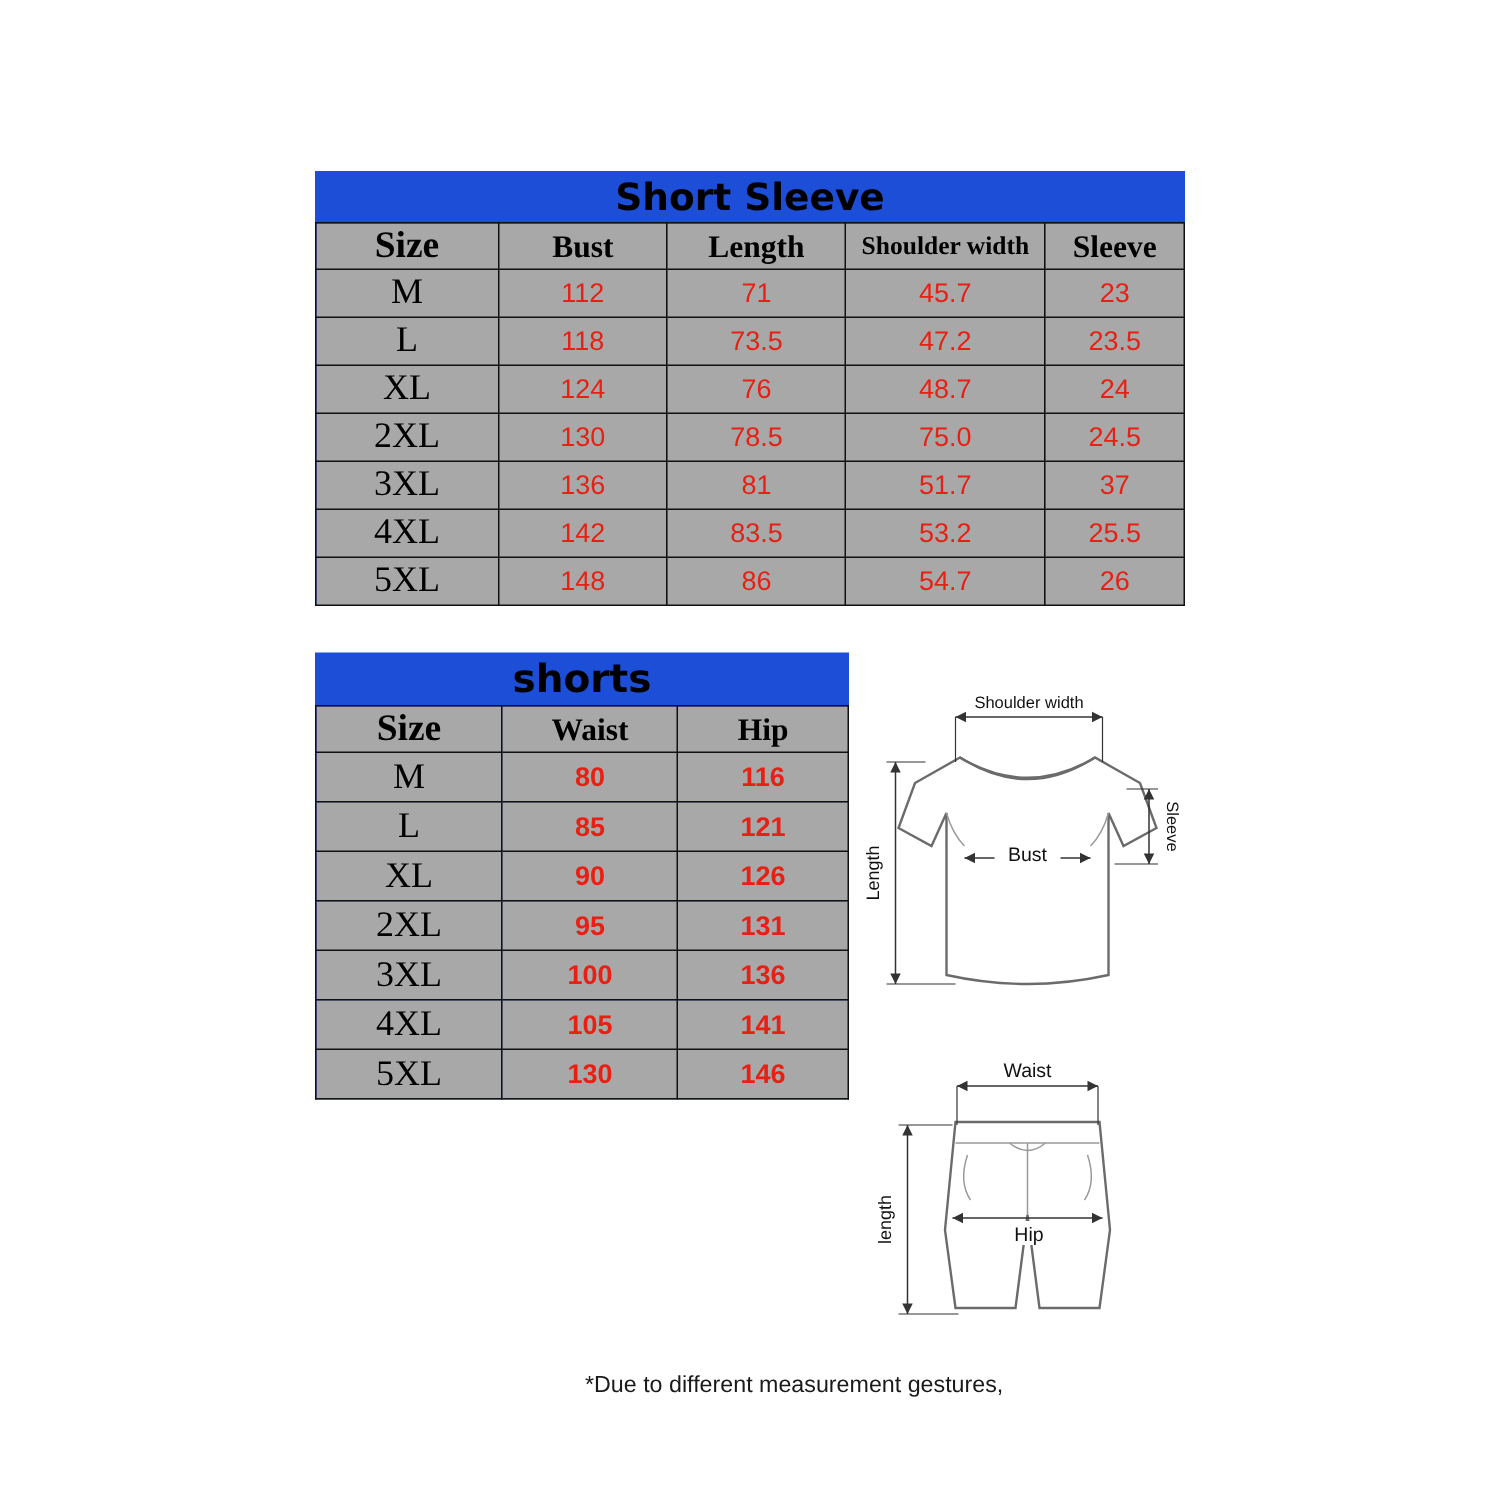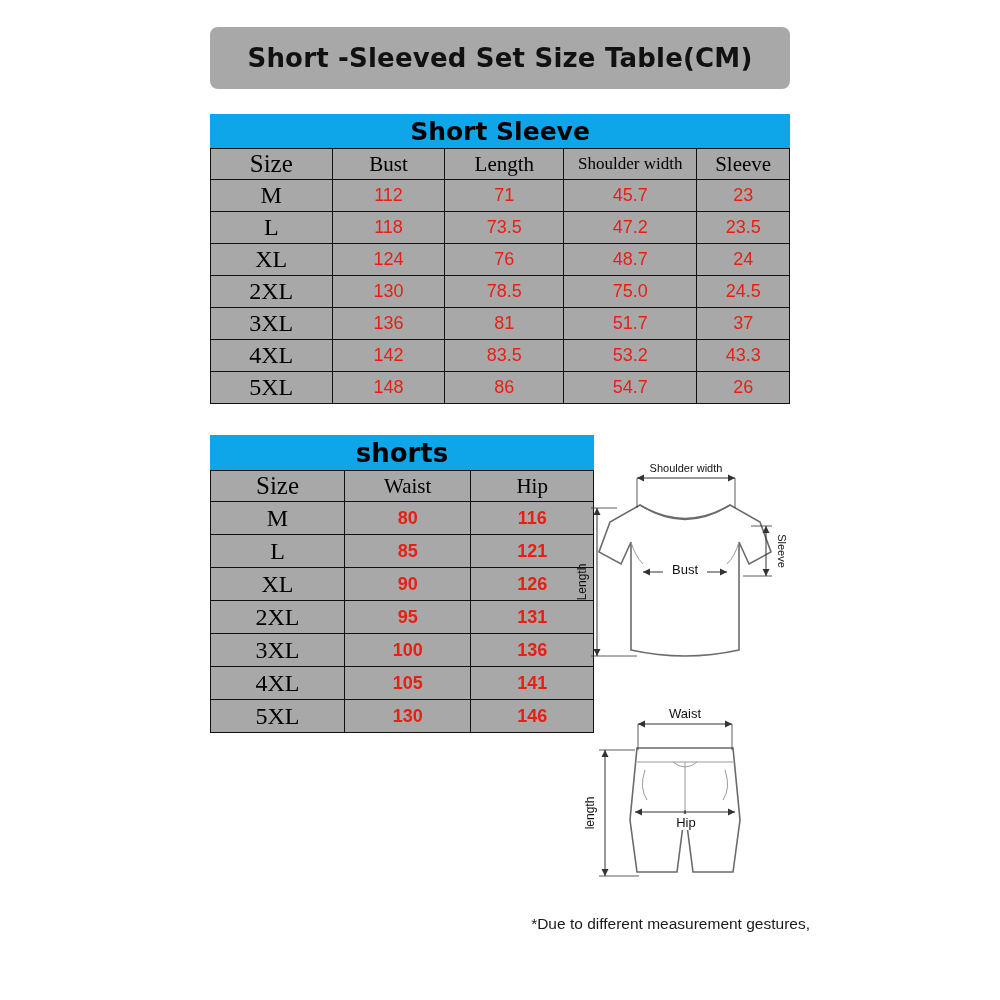--- a/index.html
+++ b/index.html
@@ -37,21 +37,21 @@
     font-family: "DejaVu Sans", sans-serif;
     font-weight: bold;
     font-size: 26px;
     color: #111111;
     letter-spacing: 0.2px;
   }
 
   
   .tbl-wrap {
     position: absolute;
-    background: #0ea5e9;
+    background: #1d4ed8;
   }
   .tbl-caption {
     text-align: center;
     font-family: "DejaVu Sans", sans-serif;
     font-weight: bold;
     font-size: 25px;
     color: #000;
     padding: 3px 0 2px 0;
   }
   table.sizetbl {
@@ -64,21 +64,21 @@
     border: 1px solid #111;
     text-align: center;
     background: #a8a8a8;
     padding: 0;
   }
   table.sizetbl th {
     font-family: "Liberation Serif", serif;
     font-size: 21px;
     color: #000;
     height: 30px;
-    font-weight: normal;
+    font-weight: bold;
   }
   table.sizetbl th.size-h {
     font-size: 25px;
   }
   table.sizetbl th.small-h {
     font-size: 17px;
   }
   table.sizetbl td.size-c {
     font-family: "Liberation Serif", serif;
     font-size: 24px;
@@ -99,21 +99,21 @@
   
   #table-sleeve {
     left: 210px;
     top: 114px;
     width: 580px;
   }
   
   #table-shorts {
     left: 210px;
     top: 435px;
-    width: 384px;
+    width: 356px;
   }
   #table-shorts .tbl-caption {
     font-size: 26px;
   }
   #table-shorts table.sizetbl tr.datarow td {
     height: 32px;
   }
 
   
   .diagram {
@@ -134,36 +134,33 @@
   .diagram svg {
     display: block;
   }
 
   
   .note {
     position: absolute;
     left: 390px;
     top: 913px;
     width: 420px;
-    text-align: right;
+    text-align: left;
     font-family: "Liberation Sans", sans-serif;
     font-size: 15.5px;
     color: #1a1a1a;
     line-height: 1.45;
   }
   .note div { white-space: nowrap; }
 </style>
 </head>
 <body>
 
 <div class="page">
 
-  <div class="title-banner">
-    <span class="txt">Short -Sleeved Set Size Table(CM)</span>
-  </div>
 
   <div class="tbl-wrap" id="table-sleeve">
     <div class="tbl-caption">Short Sleeve</div>
     <table class="sizetbl">
       <colgroup>
         <col style="width:21%">
         <col style="width:19.5%">
         <col style="width:20.5%">
         <col style="width:23%">
         <col style="width:16%">
@@ -211,21 +208,21 @@
           <td class="val">136</td>
           <td class="val">81</td>
           <td class="val">51.7</td>
           <td class="val">37</td>
         </tr>
         <tr class="datarow">
           <td class="size-c">4XL</td>
           <td class="val">142</td>
           <td class="val">83.5</td>
           <td class="val">53.2</td>
-          <td class="val">43.3</td>
+          <td class="val">25.5</td>
         </tr>
         <tr class="datarow">
           <td class="size-c">5XL</td>
           <td class="val">148</td>
           <td class="val">86</td>
           <td class="val">54.7</td>
           <td class="val">26</td>
         </tr>
       </tbody>
     </table>

